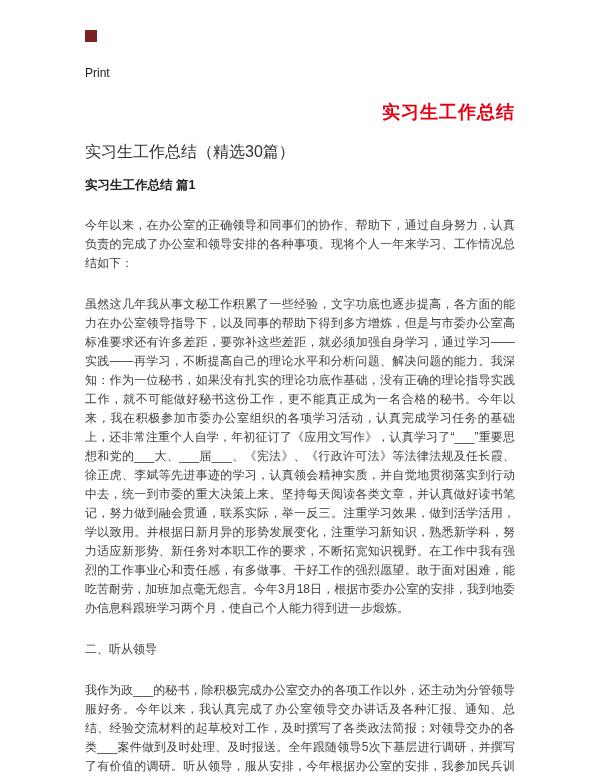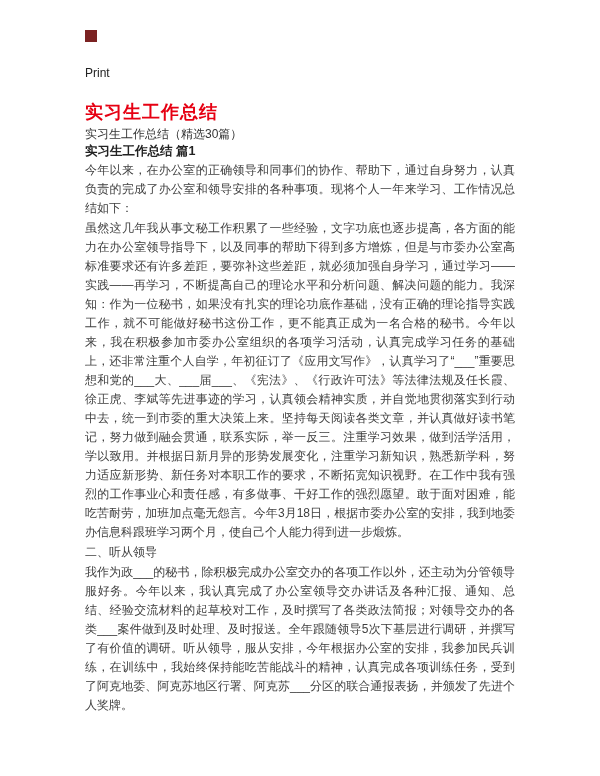--- a/index.html
+++ b/index.html
@@ -30,39 +30,39 @@
   .print {
     margin-top: 24px;
     font-size: 12px;
     color: #222222;
     cursor: pointer;
     width: -moz-fit-content;
     width: fit-content;
   }
   .title {
     margin: 20px 0 0 0;
-    text-align: left;
+    text-align: right;
     color: #e60012;
     font-size: 18px;
     font-weight: bold;
     letter-spacing: 1px;
   }
   .subtitle {
-    margin-top: 2px;
-    font-size: 12px;
+    margin-top: 18px;
+    font-size: 16px;
     color: #333333;
   }
   .section-heading {
-    margin-top: 0;
+    margin-top: 14px;
     font-size: 12.5px;
     font-weight: bold;
     color: #222222;
   }
   .para {
-    margin: 1px 0 0 0;
+    margin: 22px 0 0 0;
     font-size: 12px;
     line-height: 19px;
     color: #404040;
     text-align: justify;
     word-break: break-all;
   }
 </style>
 </head>
 <body>
 

